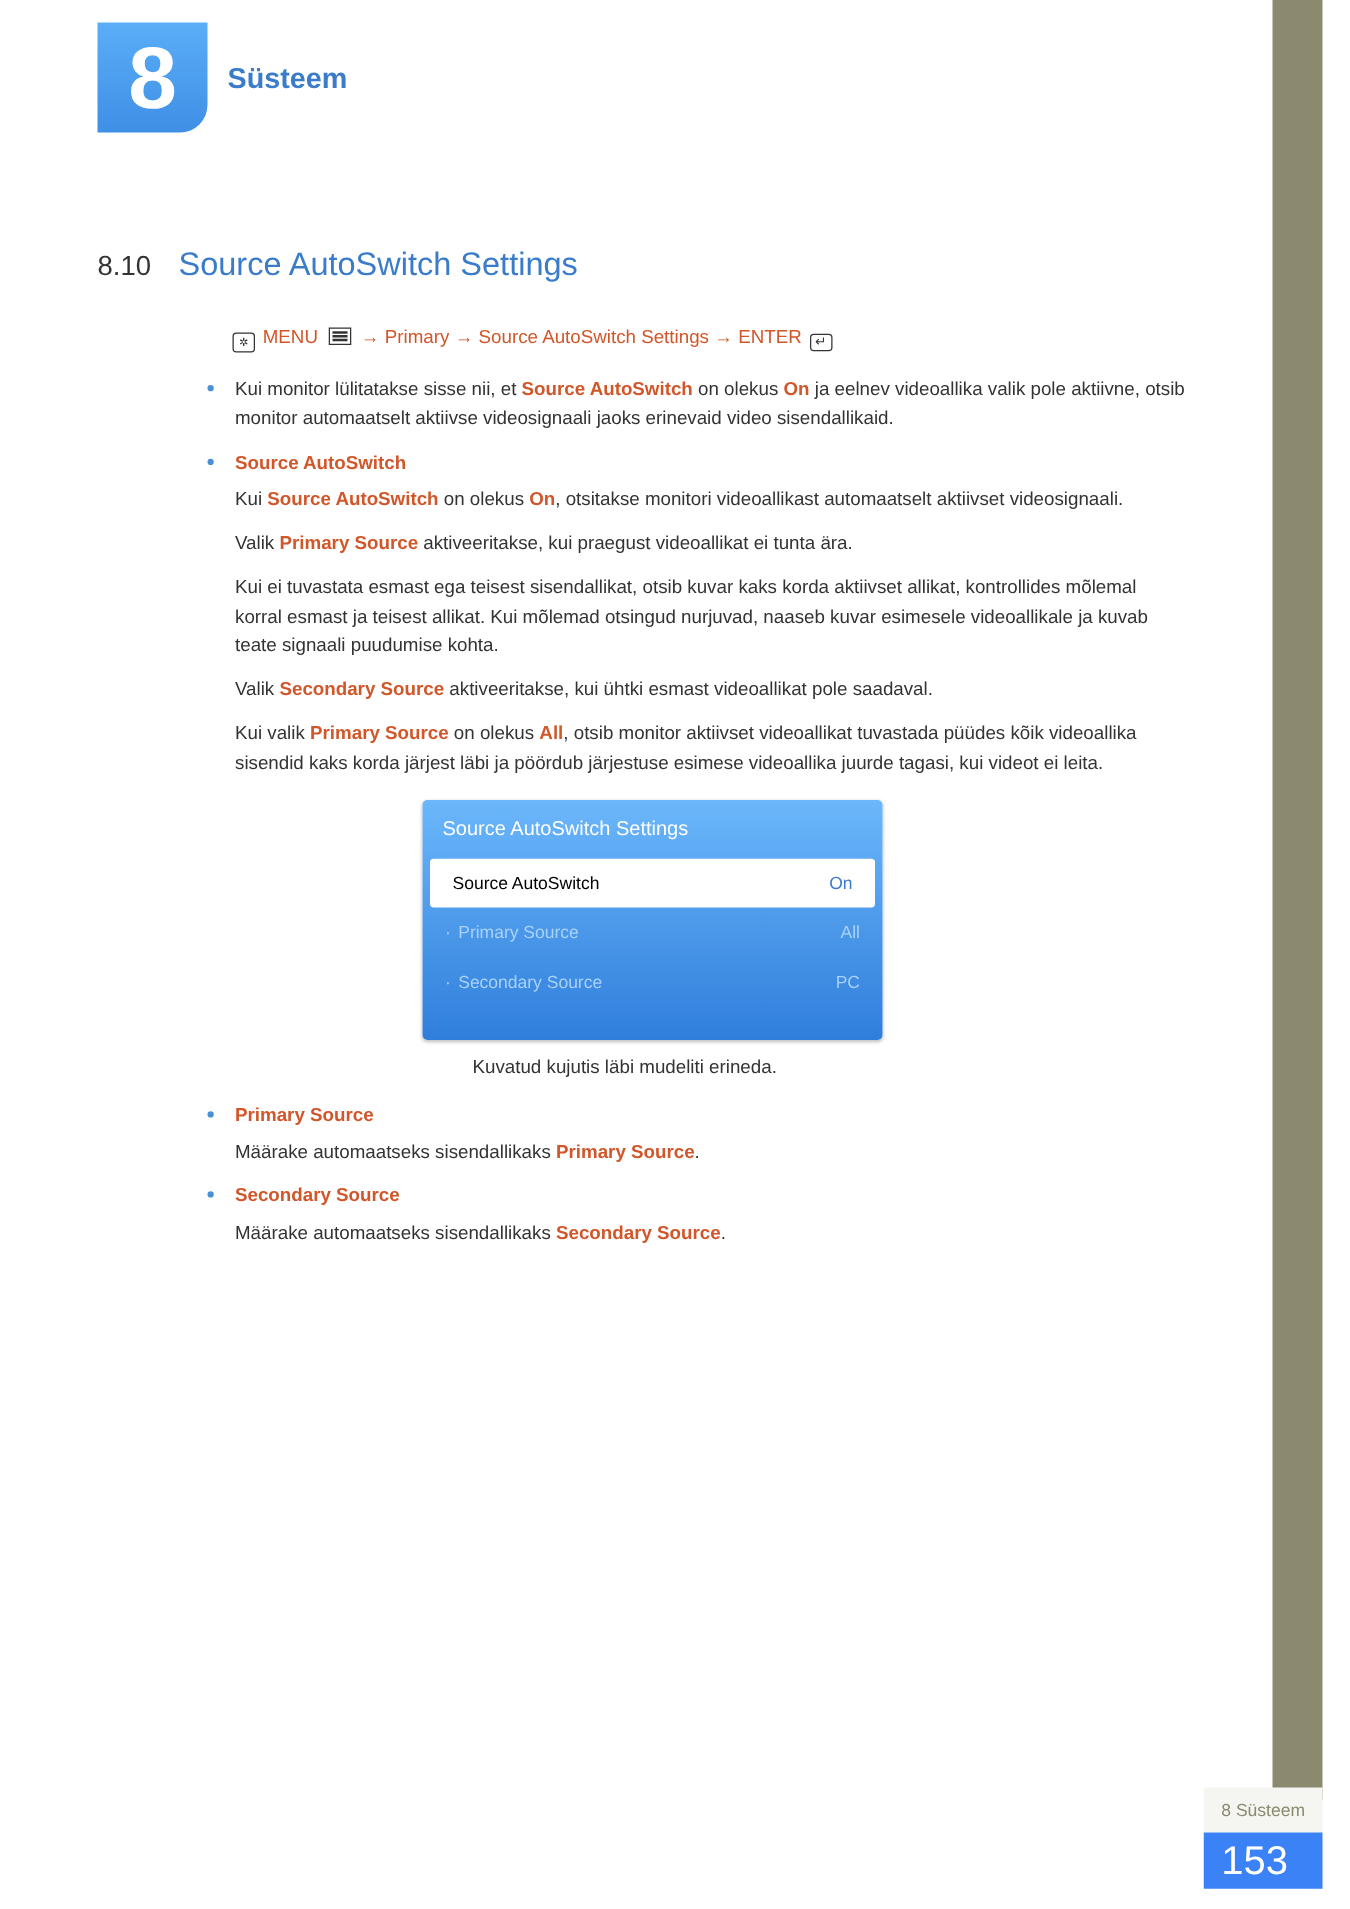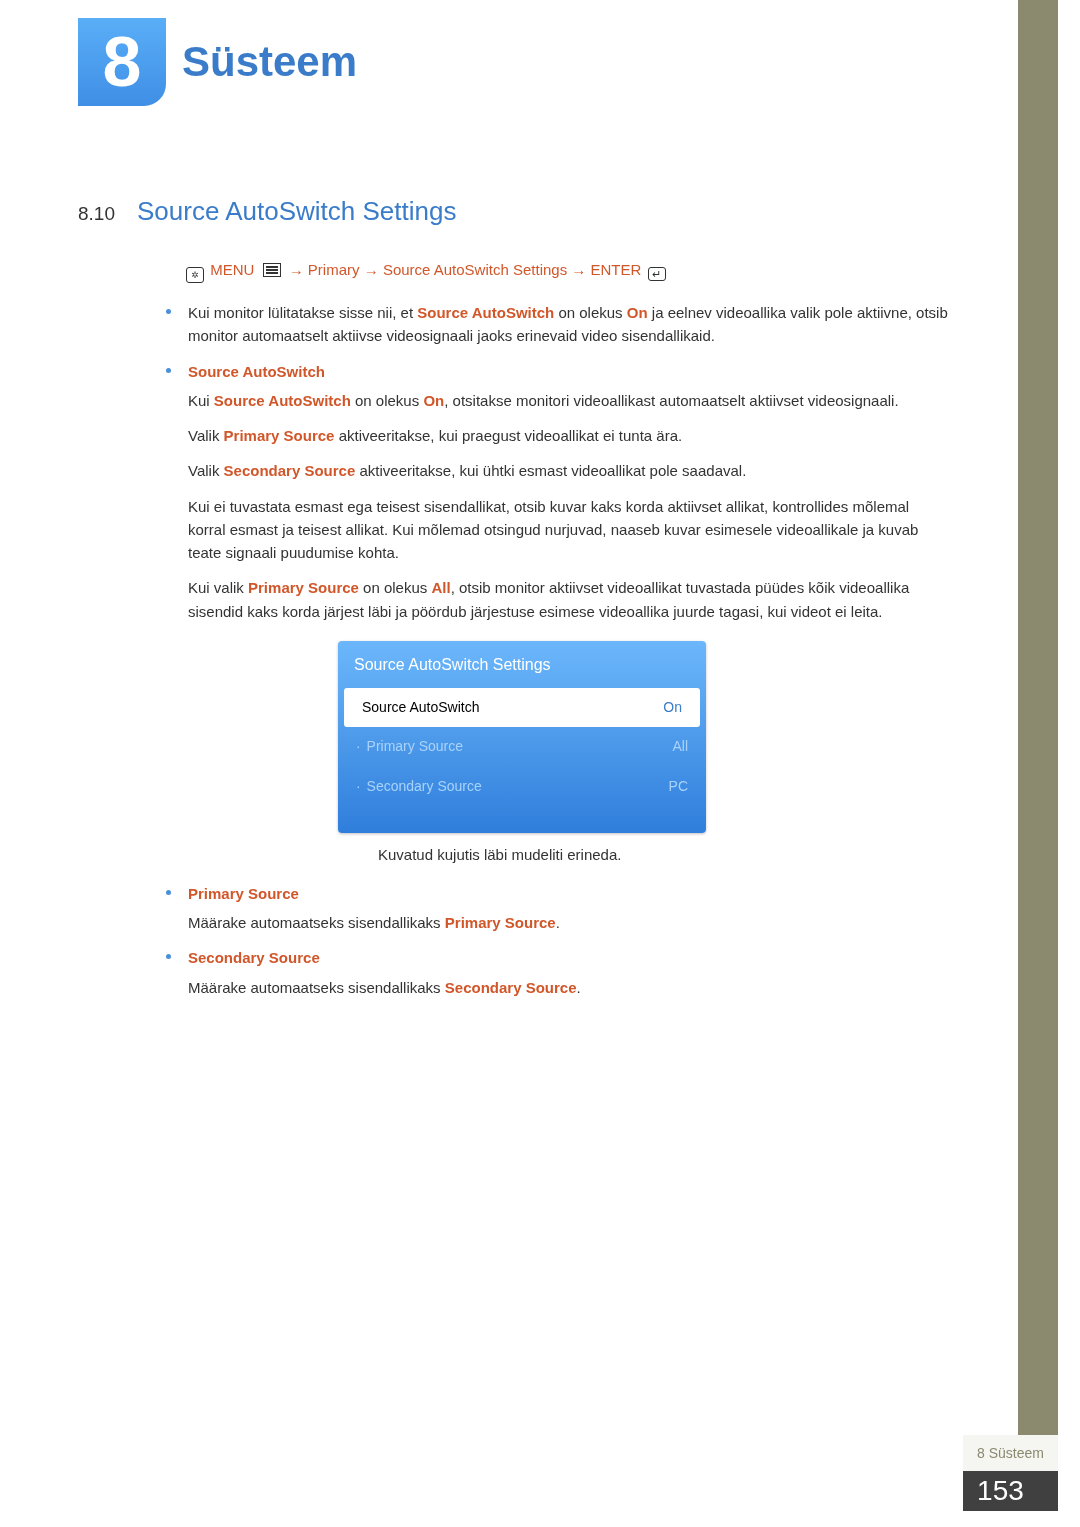--- a/index.html
+++ b/index.html
@@ -35,33 +35,33 @@
     align-items: center;
     justify-content: center;
   }
   .tab-num {
     font-size: 70px;
     font-weight: 600;
     color: #fff;
   }
   .chapter-title {
     margin-left: 16px;
-    font-size: 42px;
+    font-size: 23px;
     font-weight: 600;
     color: #3a7cc9;
   }
   .section-head {
     position: absolute;
     top: 196px;
     left: 78px;
     display: flex;
     align-items: baseline;
   }
   .sec-num {
-    font-size: 19px;
+    font-size: 22px;
     color: #333;
     font-weight: 500;
     margin-right: 22px;
   }
   .sec-title {
     font-size: 26px;
     color: #3a7cc9;
     font-weight: 500;
   }
   .content {
@@ -188,23 +188,23 @@
   }
   .footer-label {
     background: #f5f5f2;
     color: #8b8a6f;
     font-size: 14px;
     padding: 10px 14px;
     display: flex;
     align-items: center;
   }
   .footer-page {
-    background: #404040;
+    background: #3b82f6;
     color: #fff;
-    font-size: 28px;
+    font-size: 32px;
     font-weight: 500;
     padding: 4px 14px;
     display: flex;
     align-items: center;
   }
 </style>
 </head>
 <body>
 
 <div class="vbar"></div>
@@ -242,24 +242,24 @@
     </li>
 
     <li>
       <div class="sub-head">Source AutoSwitch</div>
       <div class="para">
         <span>Kui </span><span class="hl">Source AutoSwitch</span><span> on olekus </span><span class="hl">On</span><span>, otsitakse monitori videoallikast automaatselt aktiivset videosignaali.</span>
       </div>
       <div class="para">
         <span>Valik </span><span class="hl">Primary Source</span><span> aktiveeritakse, kui praegust videoallikat ei tunta ära.</span>
       </div>
+      <div class="para">Kui ei tuvastata esmast ega teisest sisendallikat, otsib kuvar kaks korda aktiivset allikat, kontrollides mõlemal korral esmast ja teisest allikat. Kui mõlemad otsingud nurjuvad, naaseb kuvar esimesele videoallikale ja kuvab teate signaali puudumise kohta.</div>
       <div class="para">
         <span>Valik </span><span class="hl">Secondary Source</span><span> aktiveeritakse, kui ühtki esmast videoallikat pole saadaval.</span>
       </div>
-      <div class="para">Kui ei tuvastata esmast ega teisest sisendallikat, otsib kuvar kaks korda aktiivset allikat, kontrollides mõlemal korral esmast ja teisest allikat. Kui mõlemad otsingud nurjuvad, naaseb kuvar esimesele videoallikale ja kuvab teate signaali puudumise kohta.</div>
       <div class="para">
         <span>Kui valik </span><span class="hl">Primary Source</span><span> on olekus </span><span class="hl">All</span><span>, otsib monitor aktiivset videoallikat tuvastada püüdes kõik videoallika sisendid kaks korda järjest läbi ja pöördub järjestuse esimese videoallika juurde tagasi, kui videot ei leita.</span>
       </div>
 
       <div class="osd">
         <div class="osd-title">Source AutoSwitch Settings</div>
         <div class="osd-row selected">
           <span>Source AutoSwitch</span>
           <span class="osd-val">On</span>
         </div>

